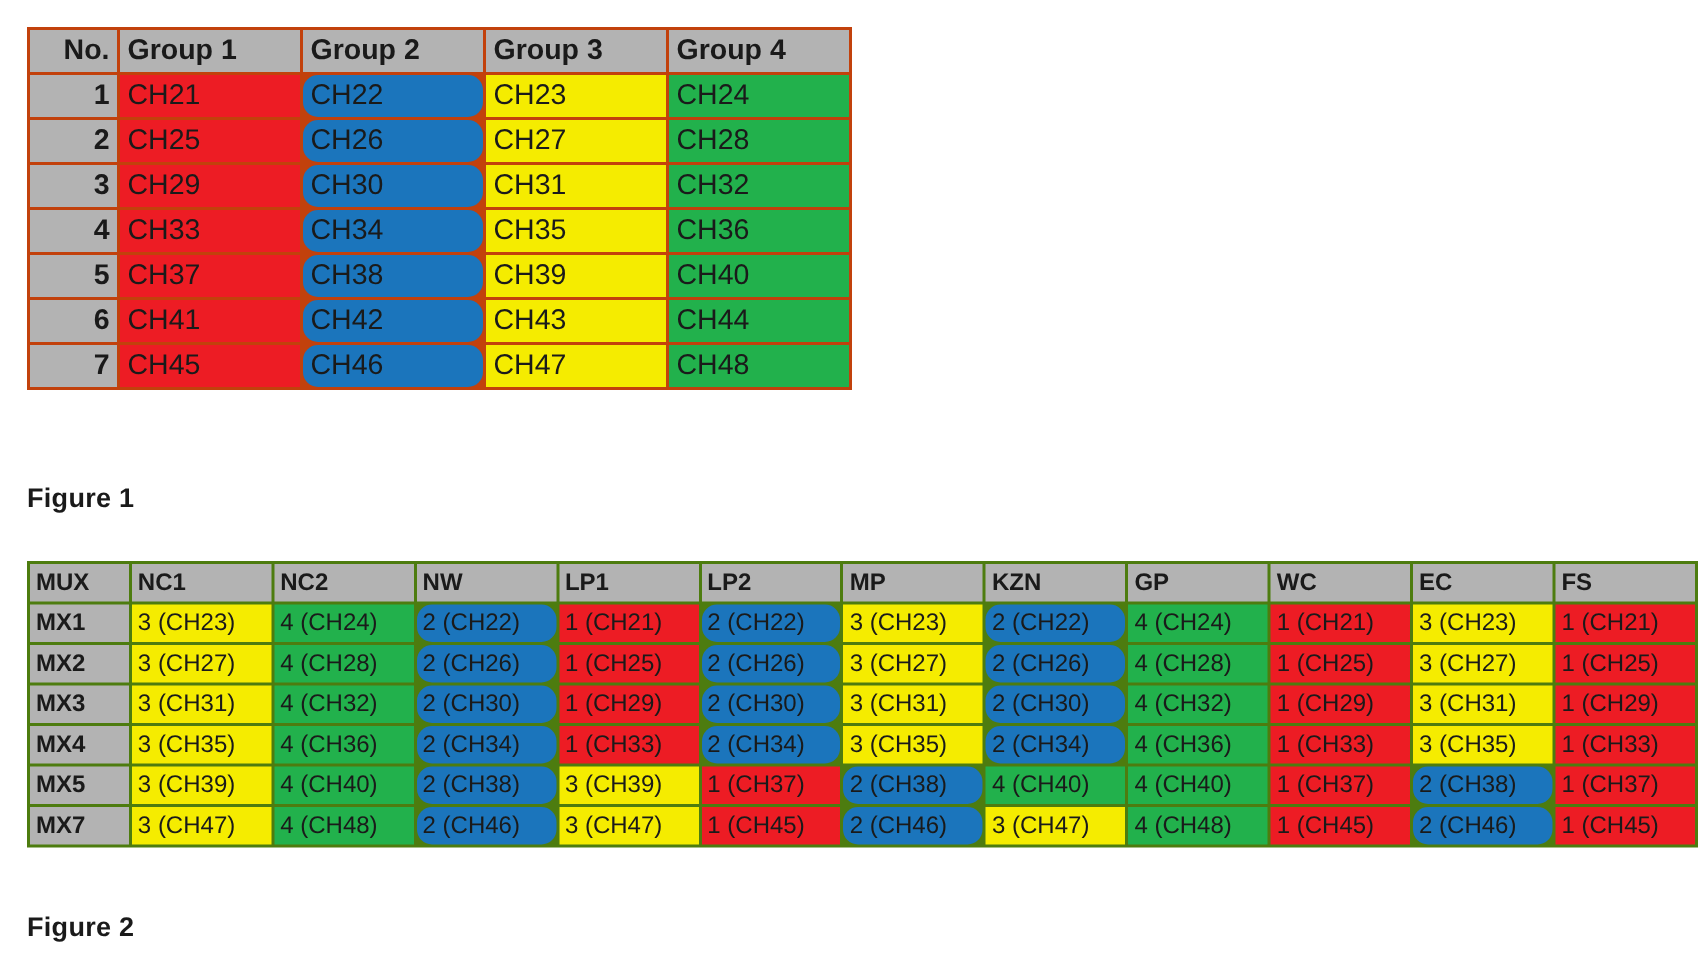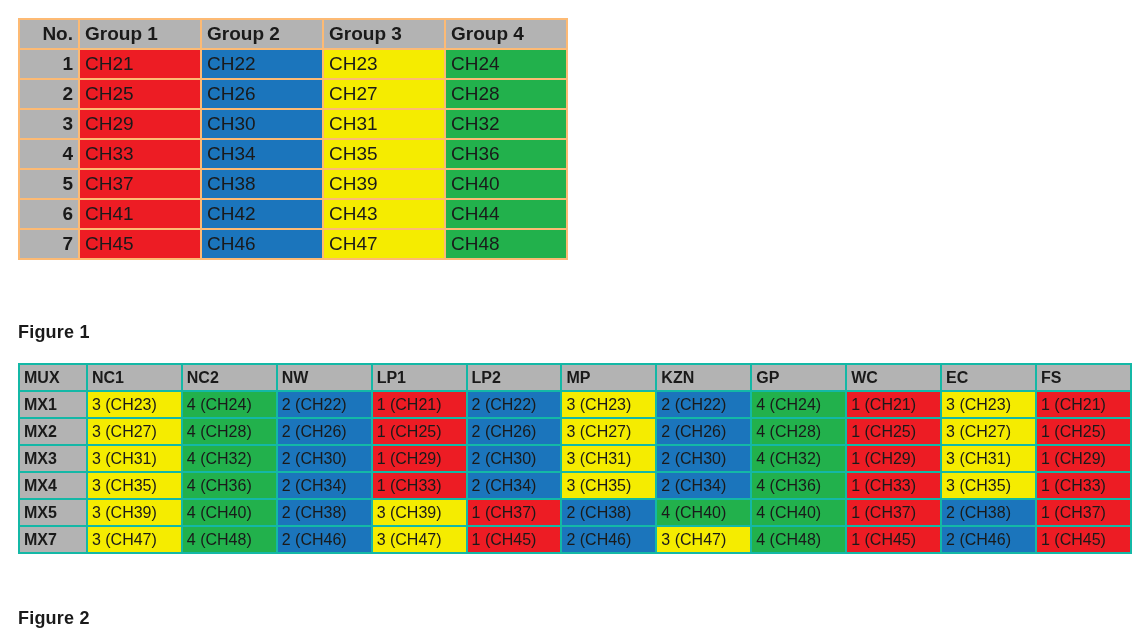--- a/index.html
+++ b/index.html
@@ -16,21 +16,21 @@
     position: relative;
   }
 
   
   #figure1-table {
     position: absolute;
     left: 18px;
     top: 18px;
     border-collapse: separate;
     border-spacing: 2px;
-    background: #fdba74;
+    background: #c2410c;
     table-layout: fixed;
   }
   #figure1-table td {
     height: 28px;
     padding: 0 5px;
     font-size: 19px;
     line-height: 28px;
     white-space: nowrap;
     overflow: hidden;
   }
@@ -42,43 +42,43 @@
     font-weight: bold;
     color: #1a1a1a;
   }
   .cell-num {
     background: #b3b3b3;
     font-weight: bold;
     color: #1a1a1a;
   }
 
   .c-red    { background: #ed1c24; }
-  .c-blue   { background: #1b75bc; }
+  .c-blue   { background: #1b75bc; border-radius: 10px; }
   .c-yellow { background: #f5ec00; }
   .c-green  { background: #22b14c; }
 
   
   .fig-caption {
     position: absolute;
     font-size: 18px;
     font-weight: bold;
     color: #1a1a1a;
     letter-spacing: 0.2px;
   }
   #figure1-caption { left: 18px; top: 322px; }
   #figure2-caption { left: 18px; top: 608px; }
 
   
   #figure2-table {
     position: absolute;
     left: 18px;
-    top: 363px;
+    top: 374px;
     border-collapse: separate;
     border-spacing: 2px;
-    background: #14b8a6;
+    background: #4d7c0f;
     table-layout: fixed;
   }
   #figure2-table td {
     height: 25px;
     padding: 0 4px;
     font-size: 16px;
     line-height: 25px;
     white-space: nowrap;
     overflow: hidden;
     text-align: left;

